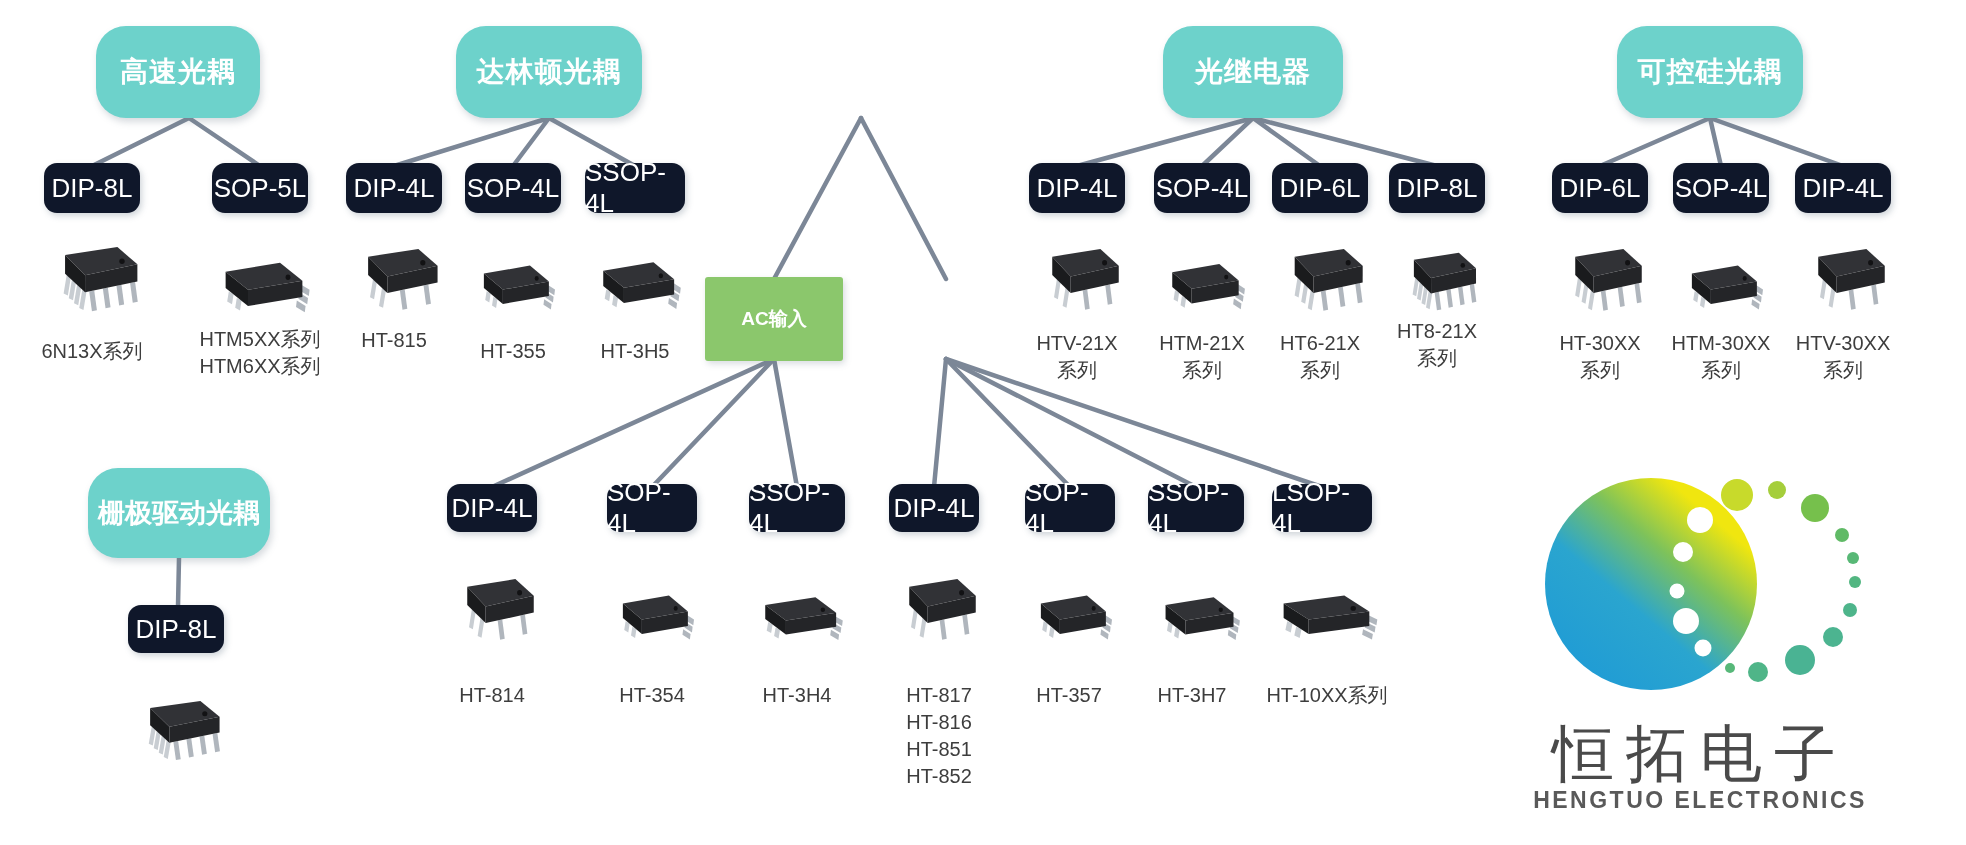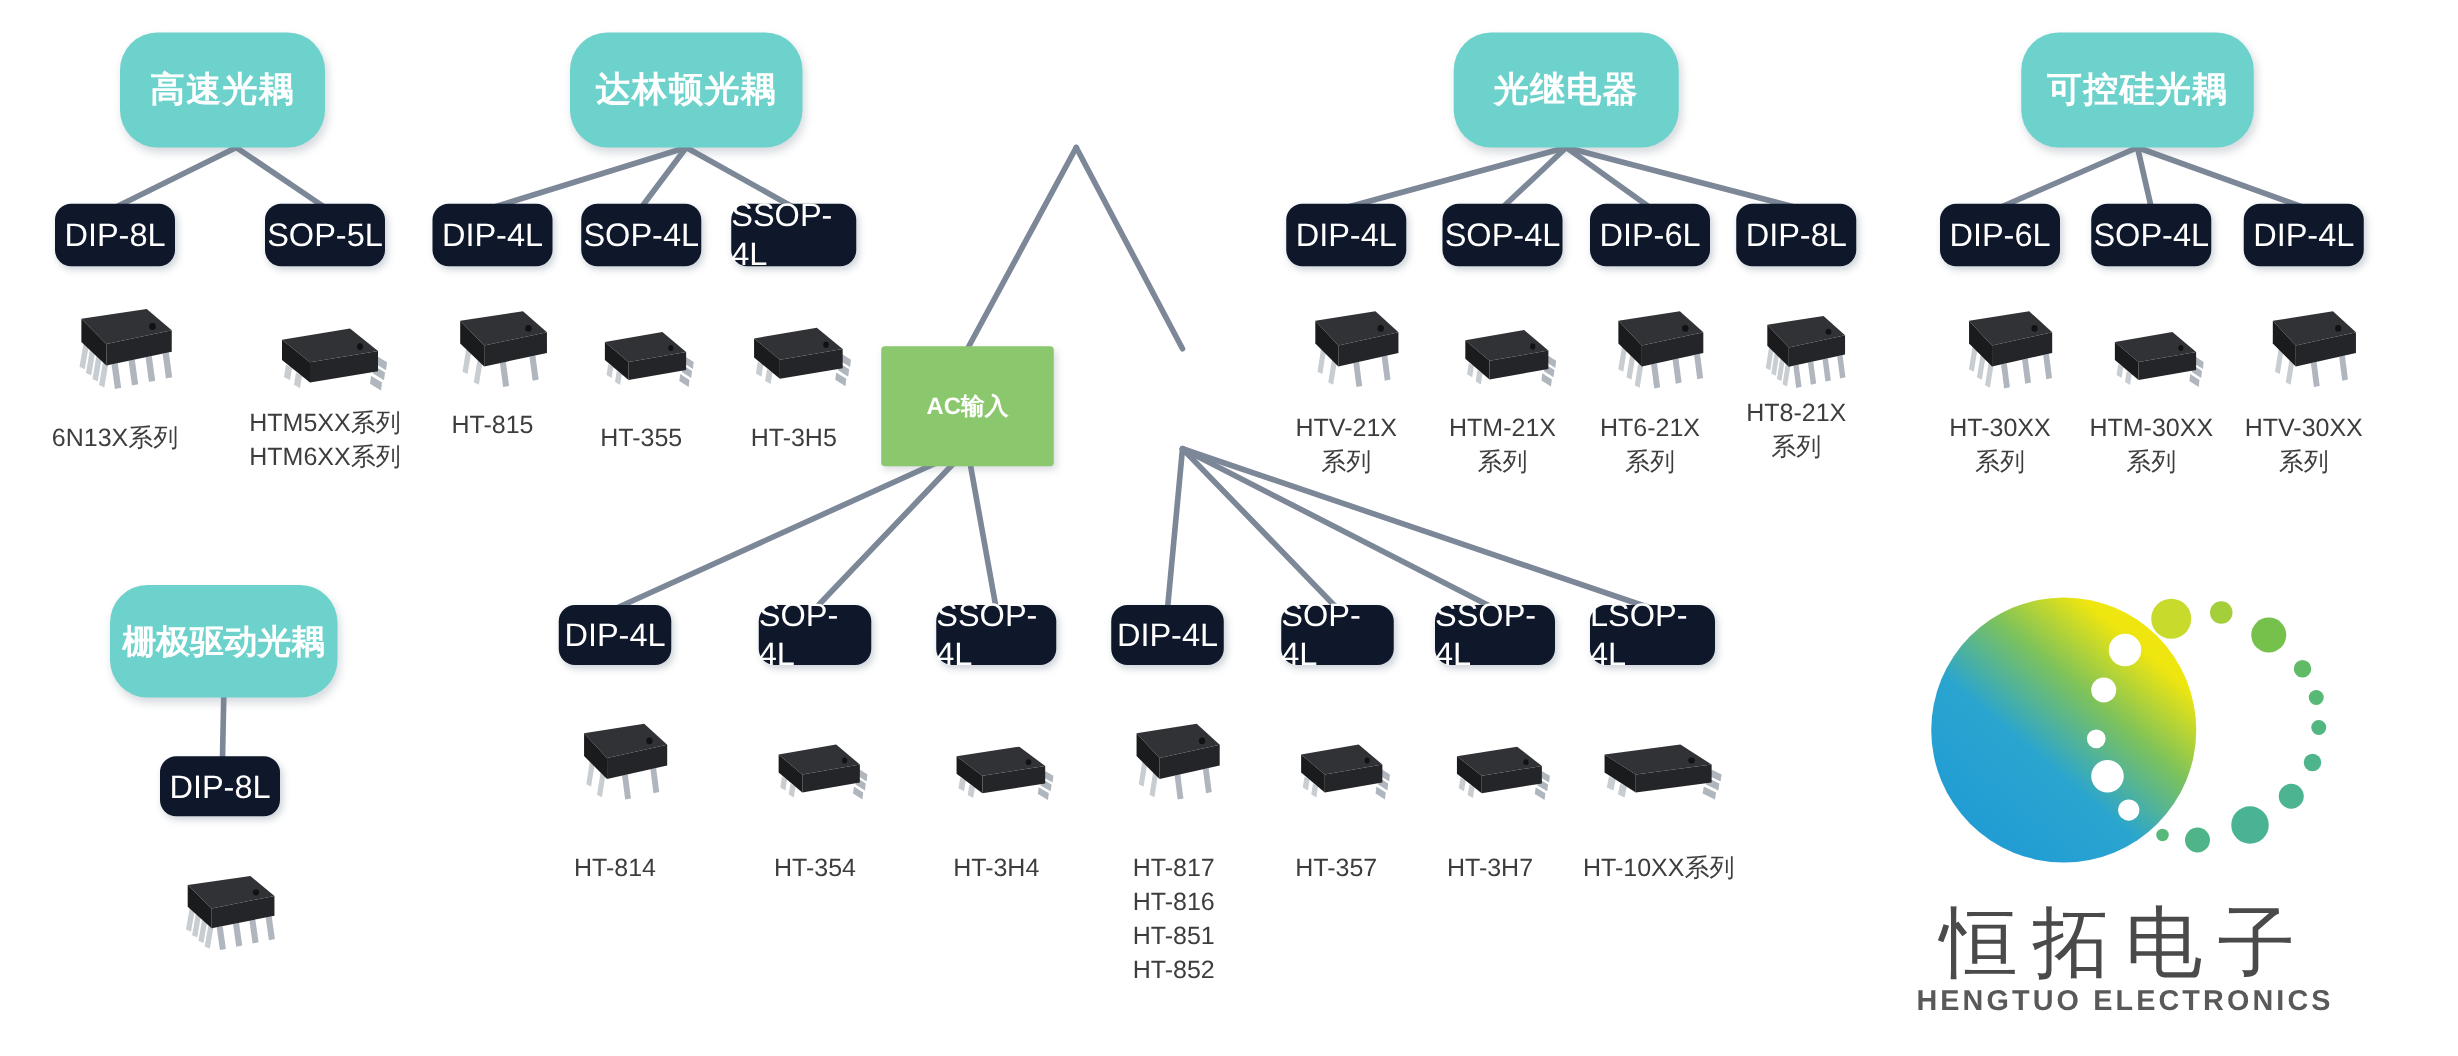--- a/index.html
+++ b/index.html
@@ -122,21 +122,21 @@
       </g>
     </g>
   </svg>
 
   <div class="cat" style="left:96px;top:26px;width:164px;height:92px">高速光耦</div>
   <div class="cat" style="left:456px;top:26px;width:186px;height:92px">达林顿光耦</div>
   <div class="cat" style="left:1617px;top:26px;width:186px;height:92px">可控硅光耦</div>
   <div class="cat" style="left:1163px;top:26px;width:180px;height:92px">光继电器</div>
   <div class="cat" style="left:88px;top:468px;width:182px;height:90px;font-size:27px;letter-spacing:0">栅极驱动光耦</div>
 
-  <div class="inp" style="left:705px;top:277px;width:138px;height:96px">AC输入</div>
+  <div class="inp" style="left:705px;top:277px;width:138px;height:84px">AC输入</div>
 
   <div class="pkg" style="left:44px;top:163px;width:96px;height:50px">DIP-8L</div>
   <div class="pkg" style="left:212px;top:163px;width:96px;height:50px">SOP-5L</div>
   <div class="pkg" style="left:346px;top:163px;width:96px;height:50px">DIP-4L</div>
   <div class="pkg" style="left:465px;top:163px;width:96px;height:50px">SOP-4L</div>
   <div class="pkg" style="left:585px;top:163px;width:100px;height:50px">SSOP-4L</div>
   <div class="pkg" style="left:1029px;top:163px;width:96px;height:50px">DIP-4L</div>
   <div class="pkg" style="left:1154px;top:163px;width:96px;height:50px">SOP-4L</div>
   <div class="pkg" style="left:1272px;top:163px;width:96px;height:50px">DIP-6L</div>
   <div class="pkg" style="left:1389px;top:163px;width:96px;height:50px">DIP-8L</div>

